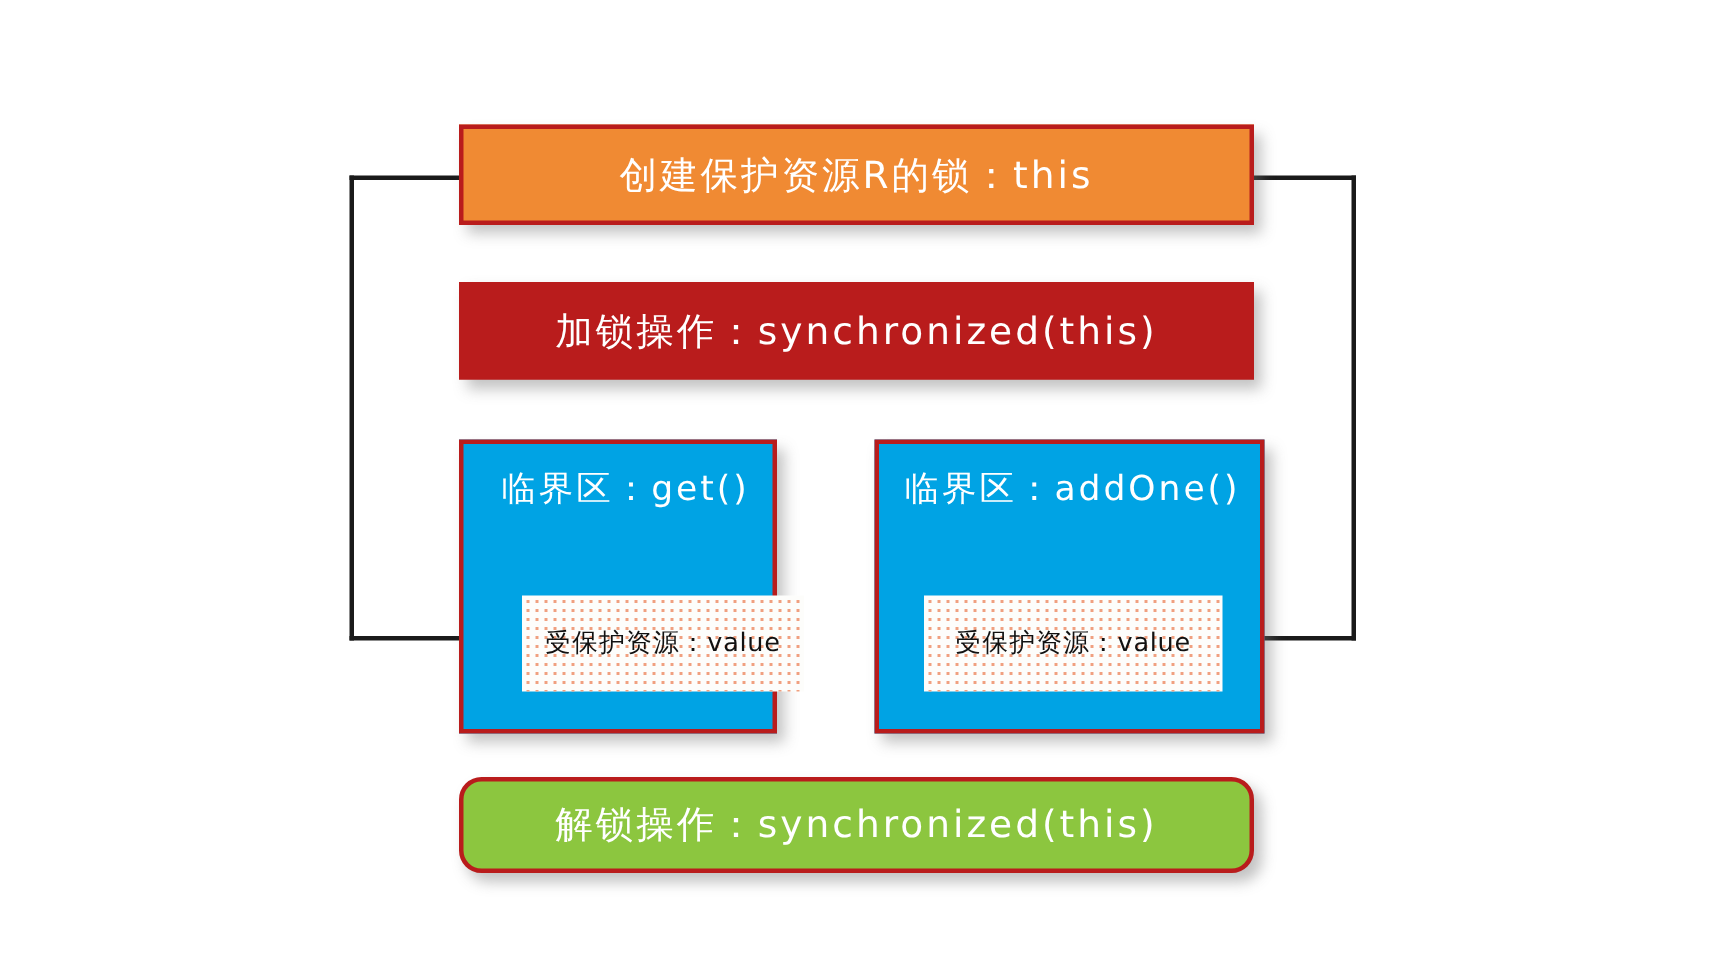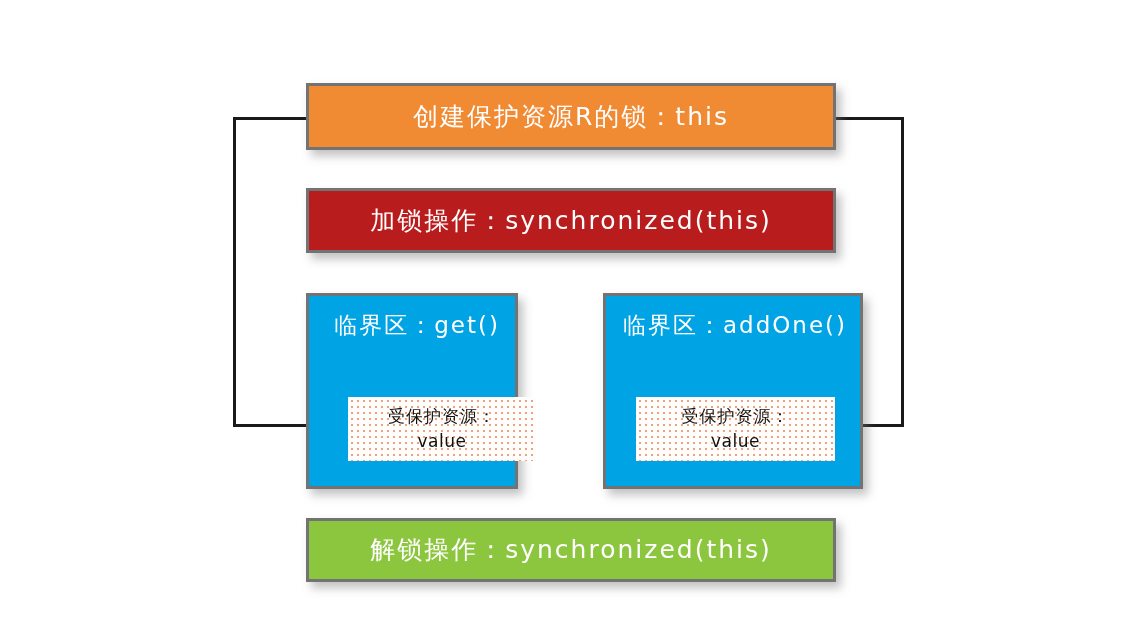--- a/index.html
+++ b/index.html
@@ -13,21 +13,21 @@
     height: 640px;
     background: #ffffff;
     overflow: hidden;
     font-family: "DejaVu Sans", "Liberation Sans", sans-serif;
   }
 
   
   .box {
     position: absolute;
     box-sizing: border-box;
-    border: 3px solid #737373;
+    border: 3px solid #b91c1c;
     display: flex;
     align-items: center;
     justify-content: center;
     text-align: center;
     box-shadow: 5px 6px 9px rgba(120,120,120,0.45);
   }
   .box-label {
     color: #ffffff;
     font-size: 25px;
     letter-spacing: 2px;
@@ -51,31 +51,32 @@
     width: 530px;
     height: 65px;
     background: #b91c1c;
   }
   #release-box {
     left: 306px;
     top: 518px;
     width: 530px;
     height: 64px;
     background: #8CC63F;
+    border-radius: 15px;
   }
 
   
   .blue-box {
     background: #00A3E4;
     display: block;
     top: 293px;
     height: 196px;
   }
   #critical-get-box  { left: 306px; width: 212px; }
-  #critical-add-box  { left: 583px; width: 260px; margin-left: 20px; }
+  #critical-add-box  { left: 583px; width: 260px; }
 
   .blue-title {
     position: absolute;
     left: 0;
     right: 0;
     top: 14px;
     color: #ffffff;
     font-size: 23px;
     letter-spacing: 2px;
     text-align: center;
@@ -89,21 +90,21 @@
     position: absolute;
     box-sizing: border-box;
     top: 101px;
     height: 64px;
     background-color: #fdfdfb;
     background-image:
       radial-gradient(circle, #f0a080 1.1px, transparent 1.2px);
     background-size: 6px 6px;
     background-position: 1px 1px;
     display: flex;
-    flex-direction: column;
+    flex-direction: row;
     align-items: center;
     justify-content: center;
     color: #111111;
     font-size: 17px;
     line-height: 1.45;
     letter-spacing: 1px;
     white-space: nowrap;
   }
   #critical-get-box .resource-box  { left: 39px;  width: 188px; }
   #critical-add-box .resource-box  { left: 30px;  width: 199px; }

